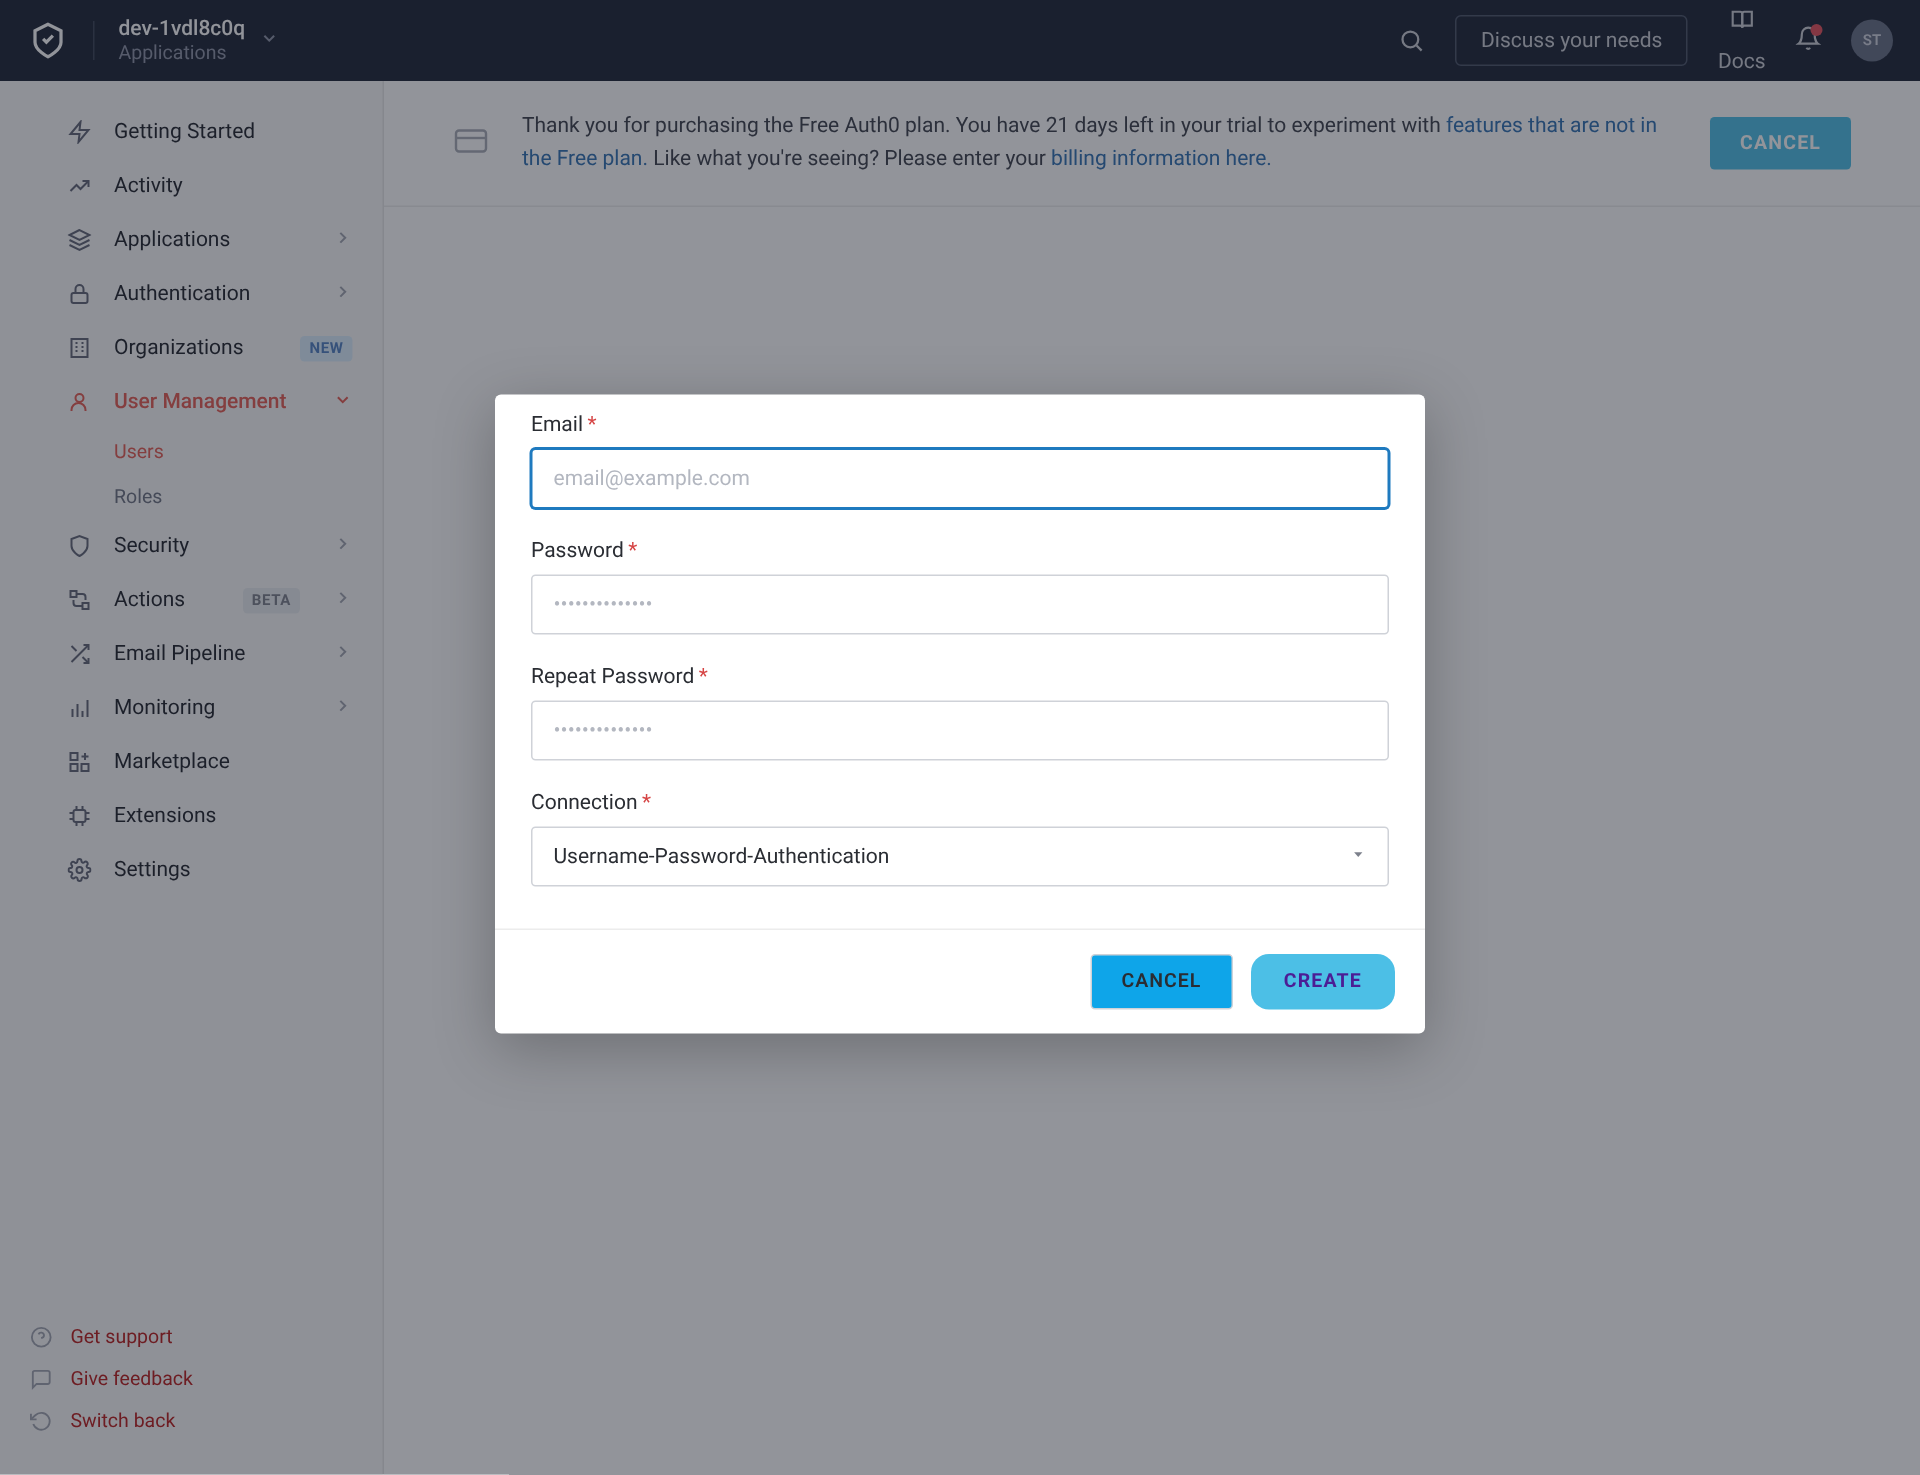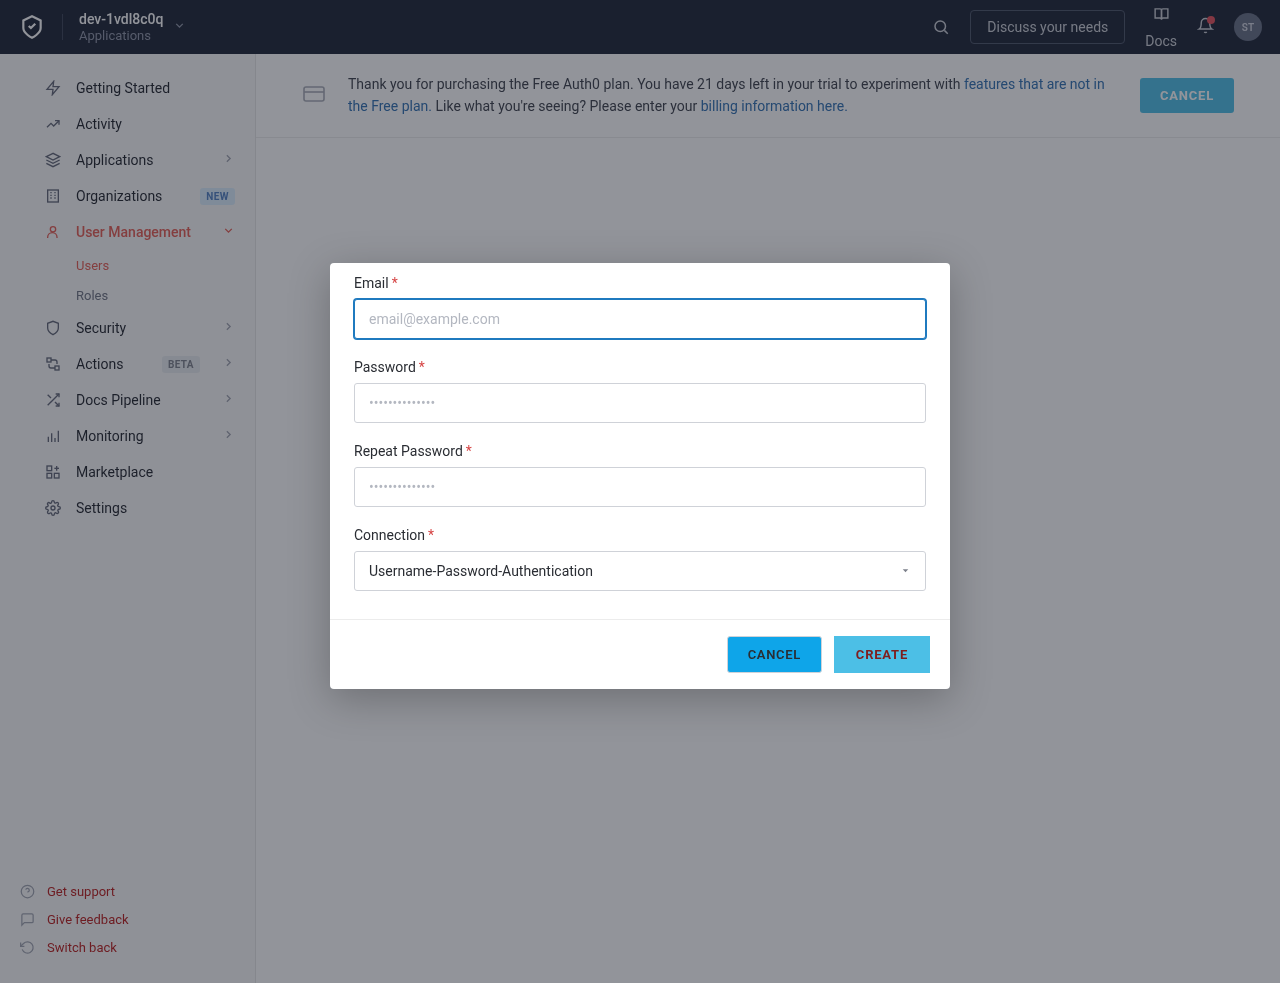--- a/index.html
+++ b/index.html
@@ -117,22 +117,22 @@
   .select .caret { color:#7c808b; }
   .modal-footer {
     border-top:1px solid #ececec; padding:16px 20px;
     display:flex; justify-content:flex-end; gap:12px;
   }
   .btn-cancel {
     background:#0ea5e9; border:1px solid #cfd2d8; color:#2a2d33;
     padding:10px 20px; border-radius:3px; font-size:13px; font-weight:600; letter-spacing:0.05em; cursor:pointer;
   }
   .btn-create {
-    background:#4cbfe6; border:none; color:#7f1d1d;
-    padding:10px 22px; border-radius:0; font-size:13px; font-weight:700; letter-spacing:0.06em; cursor:pointer;
+    background:#4cbfe6; border:none; color:#4c1d95;
+    padding:10px 22px; border-radius:12px; font-size:13px; font-weight:700; letter-spacing:0.06em; cursor:pointer;
   }
   input { font-family:inherit; }
   button { font-family:inherit; }
 </style>
 </head>
 <body>
 
 <div class="topbar">
   <div class="logo">
     <svg width="26" height="26" viewBox="0 0 24 24" fill="none" stroke="currentColor" stroke-width="2">
@@ -206,20 +206,32 @@
             </svg>
           </span>
         <span>Applications</span>
         <span class="arrow"><svg width="13" height="13" viewBox="0 0 24 24" fill="none" stroke="currentColor" stroke-width="2.5">
               <polyline points="9 18 15 12 9 6"></polyline>
             </svg></span>
       </div>
       <div class="nav-item">
         <span class="nicon">
             <svg width="16" height="16" viewBox="0 0 24 24" fill="none" stroke="currentColor" stroke-width="2">
+              <rect x="4" y="11" width="16" height="10" rx="2"></rect>
+              <path d="M8 11V7a4 4 0 0 1 8 0v4"></path>
+            </svg>
+          </span>
+        <span>Authentication</span>
+        <span class="arrow"><svg width="13" height="13" viewBox="0 0 24 24" fill="none" stroke="currentColor" stroke-width="2.5">
+              <polyline points="9 18 15 12 9 6"></polyline>
+            </svg></span>
+      </div>
+      <div class="nav-item">
+        <span class="nicon">
+            <svg width="16" height="16" viewBox="0 0 24 24" fill="none" stroke="currentColor" stroke-width="2">
               <rect x="4" y="3" width="16" height="18"></rect>
               <line x1="8" y1="7" x2="10" y2="7"></line>
               <line x1="14" y1="7" x2="16" y2="7"></line>
               <line x1="8" y1="11" x2="10" y2="11"></line>
               <line x1="14" y1="11" x2="16" y2="11"></line>
               <line x1="8" y1="15" x2="10" y2="15"></line>
               <line x1="14" y1="15" x2="16" y2="15"></line>
             </svg>
           </span>
         <span>Organizations</span>
@@ -270,21 +282,21 @@
       <div class="nav-item">
         <span class="nicon">
             <svg width="16" height="16" viewBox="0 0 24 24" fill="none" stroke="currentColor" stroke-width="2">
               <polyline points="16 3 21 3 21 8"></polyline>
               <line x1="4" y1="20" x2="21" y2="3"></line>
               <polyline points="21 16 21 21 16 21"></polyline>
               <line x1="15" y1="15" x2="21" y2="21"></line>
               <line x1="4" y1="4" x2="9" y2="9"></line>
             </svg>
           </span>
-        <span>Docs Pipeline</span>
+        <span>Email Pipeline</span>
         <span class="arrow"><svg width="13" height="13" viewBox="0 0 24 24" fill="none" stroke="currentColor" stroke-width="2.5">
               <polyline points="9 18 15 12 9 6"></polyline>
             </svg></span>
       </div>
       <div class="nav-item">
         <span class="nicon">
             <svg width="16" height="16" viewBox="0 0 24 24" fill="none" stroke="currentColor" stroke-width="2">
               <line x1="5" y1="21" x2="5" y2="13"></line>
               <line x1="10" y1="21" x2="10" y2="8"></line>
               <line x1="15" y1="21" x2="15" y2="15"></line>
@@ -300,20 +312,36 @@
         <span class="nicon">
             <svg width="16" height="16" viewBox="0 0 24 24" fill="none" stroke="currentColor" stroke-width="2">
               <rect x="3" y="3" width="7" height="7"></rect>
               <rect x="3" y="14" width="7" height="7"></rect>
               <rect x="14" y="14" width="7" height="7"></rect>
               <line x1="17.5" y1="3" x2="17.5" y2="10"></line>
               <line x1="14" y1="6.5" x2="21" y2="6.5"></line>
             </svg>
           </span>
         <span>Marketplace</span>
+      </div>
+      <div class="nav-item">
+        <span class="nicon">
+            <svg width="16" height="16" viewBox="0 0 24 24" fill="none" stroke="currentColor" stroke-width="2">
+              <rect x="6" y="6" width="12" height="12" rx="2"></rect>
+              <line x1="9" y1="2" x2="9" y2="6"></line>
+              <line x1="15" y1="2" x2="15" y2="6"></line>
+              <line x1="9" y1="18" x2="9" y2="22"></line>
+              <line x1="15" y1="18" x2="15" y2="22"></line>
+              <line x1="2" y1="9" x2="6" y2="9"></line>
+              <line x1="2" y1="15" x2="6" y2="15"></line>
+              <line x1="18" y1="9" x2="22" y2="9"></line>
+              <line x1="18" y1="15" x2="22" y2="15"></line>
+            </svg>
+          </span>
+        <span>Extensions</span>
       </div>
       <div class="nav-item">
         <span class="nicon">
             <svg width="16" height="16" viewBox="0 0 24 24" fill="none" stroke="currentColor" stroke-width="2">
               <circle cx="12" cy="12" r="3"></circle>
               <path d="M19.4 15a1.65 1.65 0 0 0 .33 1.82l.06.06a2 2 0 1 1-2.83 2.83l-.06-.06a1.65 1.65 0 0 0-1.82-.33 1.65 1.65 0 0 0-1 1.51V21a2 2 0 1 1-4 0v-.09a1.65 1.65 0 0 0-1-1.51 1.65 1.65 0 0 0-1.82.33l-.06.06a2 2 0 1 1-2.83-2.83l.06-.06a1.65 1.65 0 0 0 .33-1.82 1.65 1.65 0 0 0-1.51-1H3a2 2 0 1 1 0-4h.09a1.65 1.65 0 0 0 1.51-1 1.65 1.65 0 0 0-.33-1.82l-.06-.06a2 2 0 1 1 2.83-2.83l.06.06a1.65 1.65 0 0 0 1.82.33h0a1.65 1.65 0 0 0 1-1.51V3a2 2 0 1 1 4 0v.09a1.65 1.65 0 0 0 1 1.51h0a1.65 1.65 0 0 0 1.82-.33l.06-.06a2 2 0 1 1 2.83 2.83l-.06.06a1.65 1.65 0 0 0-.33 1.82v0a1.65 1.65 0 0 0 1.51 1H21a2 2 0 1 1 0 4h-.09a1.65 1.65 0 0 0-1.51 1z"></path>
             </svg>
           </span>
         <span>Settings</span>
       </div>

